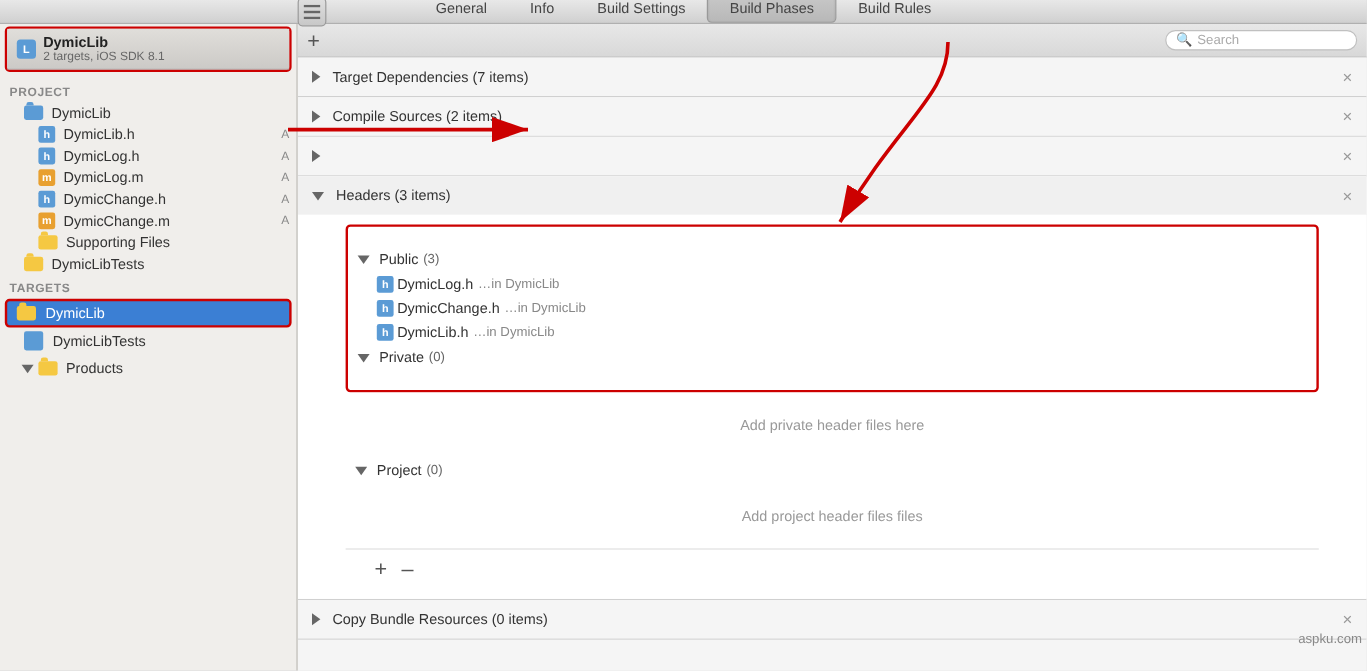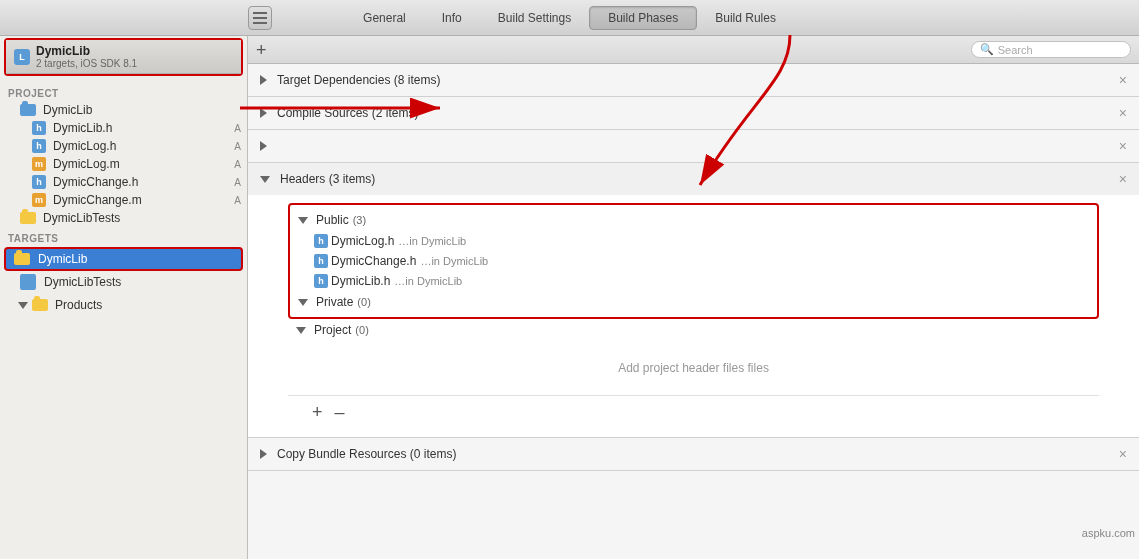--- a/index.html
+++ b/index.html
@@ -1,19 +1,19 @@
 <!DOCTYPE html>
 <html><head>
   <meta charset="utf-8">
   <style>
     * { margin: 0; padding: 0; box-sizing: border-box; }
     body { font-family: -apple-system, 'Helvetica Neue', Arial, sans-serif; font-size: 12px; background: #d6d6d6; width: 1139px; height: 559px; overflow: hidden; display: flex; flex-direction: column; }
 
     
-    .toolbar { height: 36px; background: linear-gradient(to bottom, #e8e8e8, #d0d0d0); border-bottom: 1px solid #b0b0b0; display: flex; align-items: center; justify-content: center; position: relative; }
+    .toolbar { height: 20px; background: linear-gradient(to bottom, #e8e8e8, #d0d0d0); border-bottom: 1px solid #b0b0b0; display: flex; align-items: flex-end; justify-content: center; position: relative; }
     .toolbar-tabs { display: flex; gap: 0; align-items: center; }
     .toolbar-tab { padding: 4px 18px; font-size: 12px; color: #444; cursor: pointer; border-radius: 4px; }
     .toolbar-tab.active { background: linear-gradient(to bottom, #c8c8c8, #b8b8b8); border: 1px solid #999; box-shadow: inset 0 1px 2px rgba(0,0,0,0.15); }
     .toolbar-btn-left { position: absolute; left: 248px; top: 50%; transform: translateY(-50%); width: 24px; height: 24px; background: linear-gradient(to bottom, #e0e0e0, #c8c8c8); border: 1px solid #999; border-radius: 4px; display: flex; align-items: center; justify-content: center; cursor: pointer; }
 
     
     .main { display: flex; flex: 1; overflow: hidden; }
 
     
     .sidebar { width: 248px; background: #f0eeeb; border-right: 1px solid #c0beba; display: flex; flex-direction: column; overflow: hidden; }
@@ -139,20 +139,24 @@
         <div class="sidebar-item indent-2">
           <div class="file-icon-h">h</div>
           <span class="sidebar-item-label">DymicChange.h</span>
           <span class="sidebar-badge">A</span>
         </div>
         <div class="sidebar-item indent-2">
           <div class="file-icon-m">m</div>
           <span class="sidebar-item-label">DymicChange.m</span>
           <span class="sidebar-badge">A</span>
         </div>
+        <div class="sidebar-item indent-2">
+          <div class="file-icon-folder"></div>
+          <span class="sidebar-item-label">Supporting Files</span>
+        </div>
         <div class="sidebar-item indent-1">
           <div class="file-icon-folder"></div>
           <span class="sidebar-item-label">DymicLibTests</span>
         </div>
 
         <div class="section-label">TARGETS</div>
 
         <div style="border: 2px solid #cc0000; border-radius:4px; margin: 1px 4px; background:#3b7fd4;">
           <div class="sidebar-item" style="padding: 3px 8px;">
             <div class="file-icon-framework" style="width:16px;height:12px;background:#f5c842;border-radius:2px;margin-right:4px;flex-shrink:0;position:relative;">
@@ -183,21 +187,21 @@
           <span class="search-icon">🔍</span>
           <span class="search-placeholder">Search</span>
         </div>
       </div>
 
       <div class="phases-content">
 
         <div class="phase-section">
           <div class="phase-header">
             <span class="triangle triangle-right"></span>
-            <span class="phase-title">Target Dependencies (8 items)</span>
+            <span class="phase-title">Target Dependencies (7 items)</span>
             <span class="phase-close">×</span>
           </div>
         </div>
 
         <div class="phase-section">
           <div class="phase-header">
             <span class="triangle triangle-right"></span>
             <span class="phase-title">Compile Sources (2 items)</span>
             <span class="phase-close">×</span>
           </div>
@@ -212,21 +216,21 @@
 
         <div class="phase-section" style="background:white;">
           <div class="phase-header" style="background:#f0f0f0;">
             <span class="triangle triangle-down"></span>
             <span class="phase-title">Headers (3 items)</span>
             <span class="phase-close">×</span>
           </div>
 
           <div style="background:white; padding: 8px 40px;">
 
-            <div style="border: 2px solid #cc0000; border-radius:4px; padding: 4px 0;">
+            <div style="border: 2px solid #cc0000; border-radius:4px; padding: 16px 0;">
 
               <div class="group-header">
                 <span class="triangle triangle-down"></span>
                 <span class="group-title">Public</span>
                 <span class="group-count">(3)</span>
               </div>
 
               <div class="file-row">
                 <div class="file-icon-h">h</div>
                 <span class="file-row-label">DymicLog.h</span>
@@ -243,20 +247,21 @@
                 <span class="file-row-sublabel">…in DymicLib</span>
               </div>
 
               <div class="group-header">
                 <span class="triangle triangle-down"></span>
                 <span class="group-title">Private</span>
                 <span class="group-count">(0)</span>
               </div>
             </div>
 
+            <div class="private-placeholder">Add private header files here</div>
 
             <div class="group-header">
               <span class="triangle triangle-down"></span>
               <span class="group-title">Project</span>
               <span class="group-count">(0)</span>
             </div>
 
             <div class="project-placeholder">Add project header files files</div>
 
             <div class="phase-bottom-bar">

